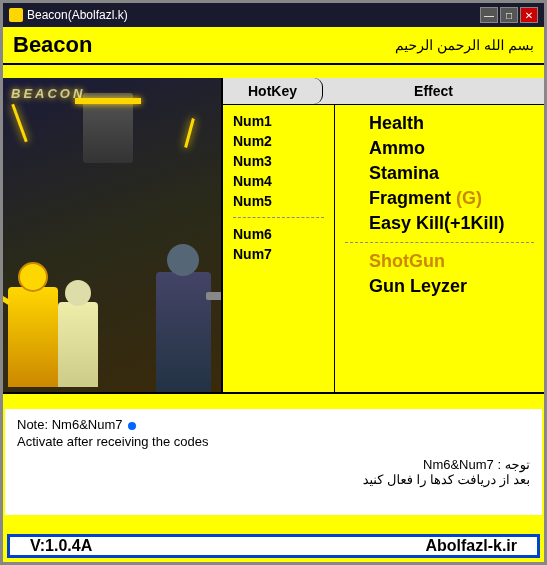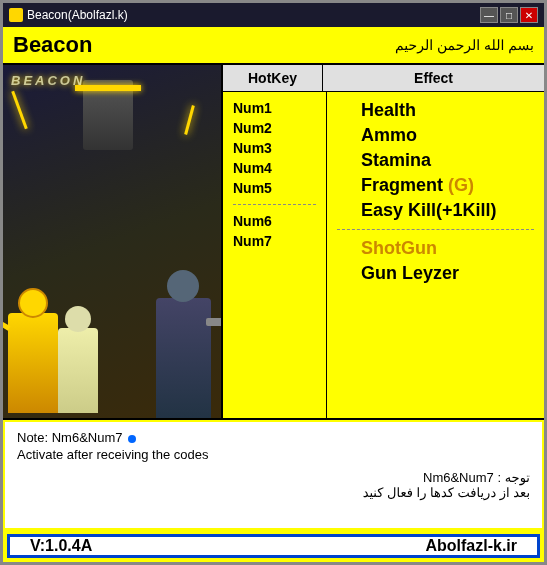--- a/index.html
+++ b/index.html
@@ -116,35 +116,36 @@
       border-bottom: 1px solid #000;
     }
     .th-hotkey {
       width: 100px;
       padding: 5px 10px;
       font-weight: bold;
       font-size: 14px;
       color: #000;
       border-right: 1px solid #000;
       text-align: center;
+      border-radius: 9px;
     }
     .th-effect {
       flex: 1;
       padding: 5px 10px;
       font-weight: bold;
       font-size: 14px;
       color: #000;
       text-align: center;
     }
     .table-body {
       display: flex;
       flex: 1;
     }
     .col-hotkey {
-      width: 104px;
+      width: 112px;
       padding: 8px 10px;
       border-right: 1px solid #000;
       display: flex;
       flex-direction: column;
       gap: 4px;
     }
     .col-effect {
       flex: 1;
       padding: 8px 10px;
       display: flex;
@@ -229,20 +230,21 @@
       height: 565px;
       display: flex;
       flex-direction: column;
       border: 3px solid #888;
     }
     .content-area {
       display: flex;
       flex-direction: column;
       flex: 1;
       background: #ffff00;
+      gap: 13px;
     }
   </style>
 </head>
 <body>
 
 <div class="window-outer">
 
   <div class="title-bar">
     <div class="title-bar-left">
       <div class="title-bar-icon">

